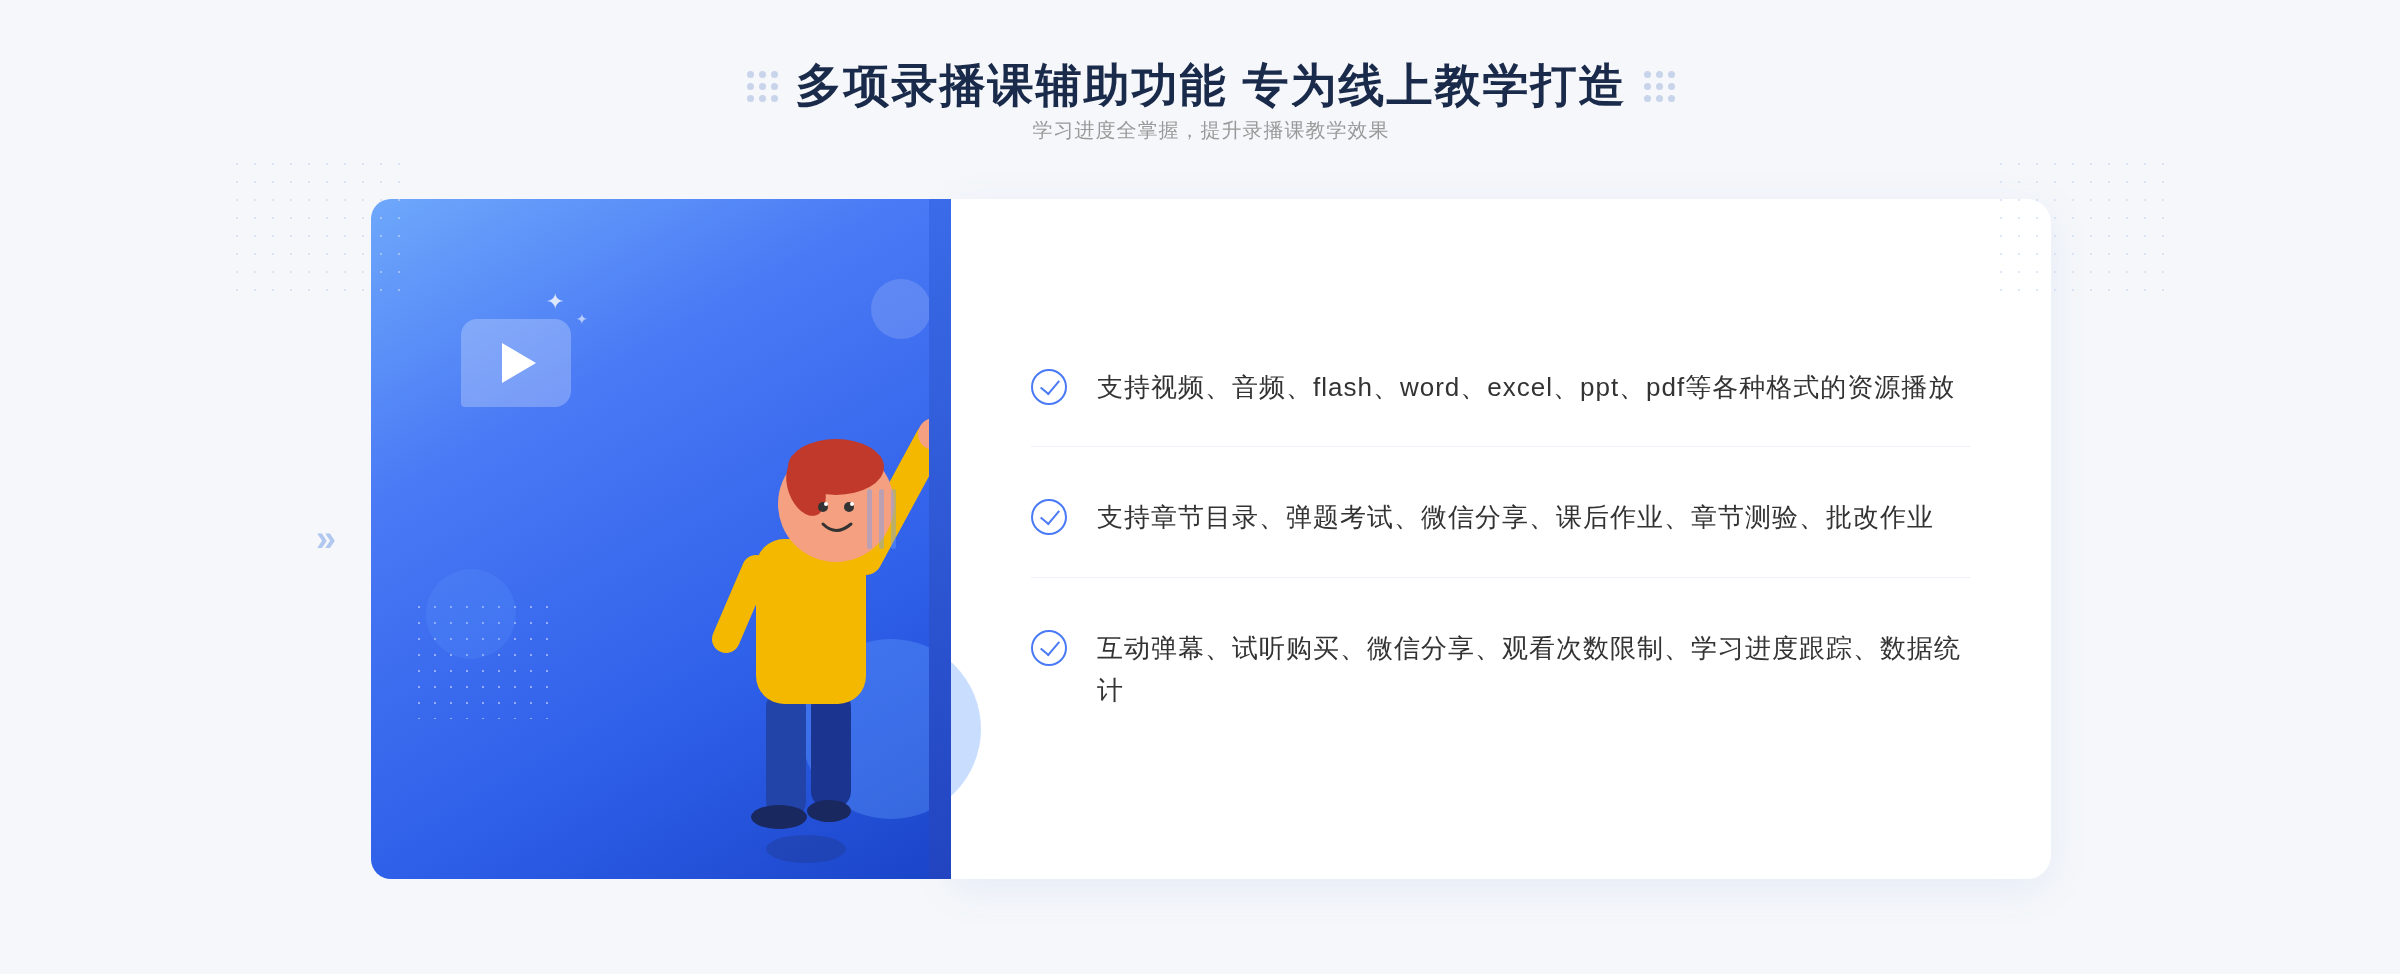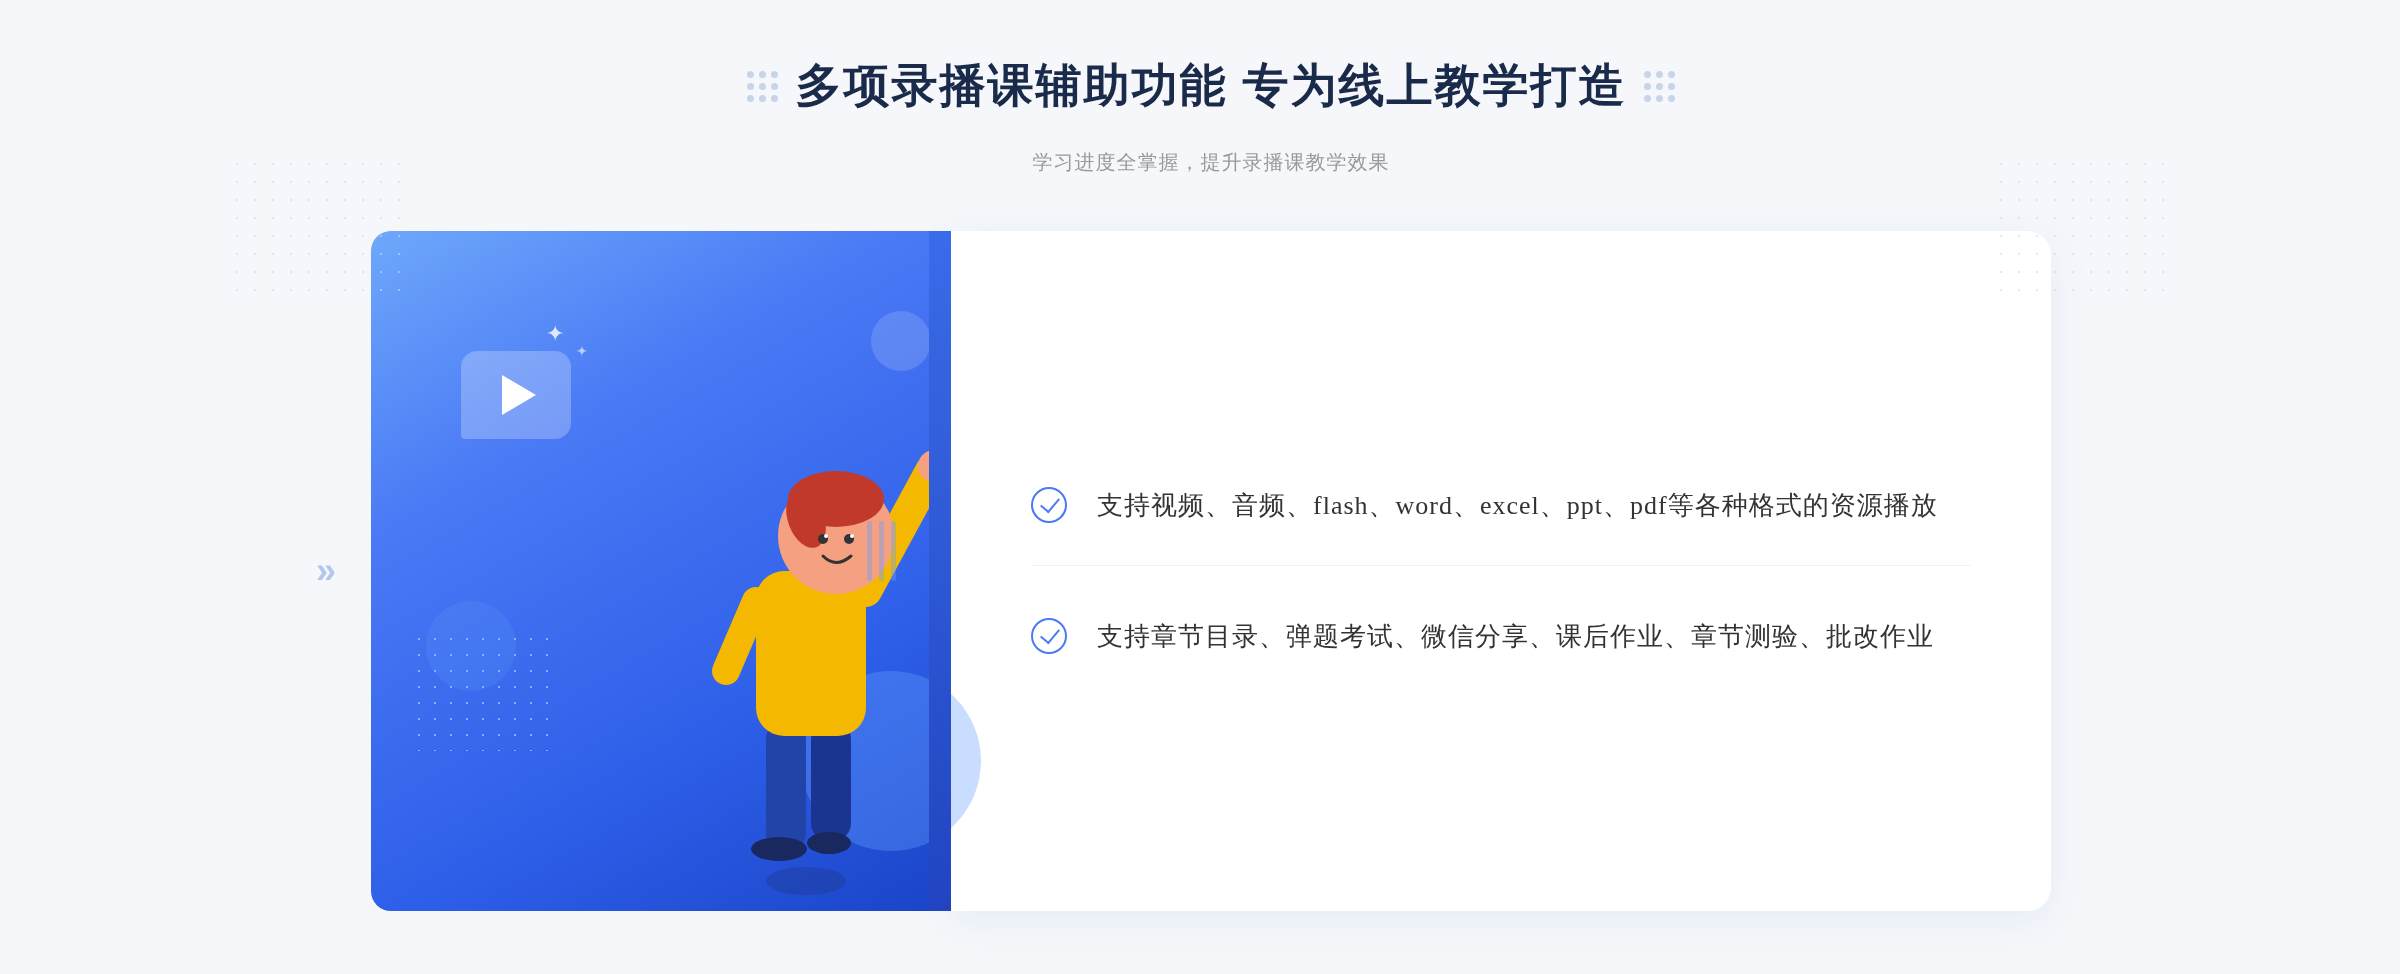--- a/index.html
+++ b/index.html
@@ -68,21 +68,21 @@
     .header-title {
       font-size: 46px;
       font-weight: 700;
       color: #1a2a4a;
       letter-spacing: 2px;
     }
 
     .header-subtitle {
       font-size: 20px;
       color: #999;
-      margin-top: 32px;
+      margin-top: 0;
       letter-spacing: 1px;
     }
 
     
     .main-content {
       display: flex;
       align-items: stretch;
       margin-top: 55px;
       width: 1680px;
       min-height: 680px;
@@ -196,21 +196,20 @@
     .right-panel {
       flex: 1;
       background: white;
       border-radius: 0 24px 24px 0;
       padding: 50px 80px;
       display: flex;
       flex-direction: column;
       justify-content: center;
       gap: 12px;
       box-shadow: 0 10px 40px rgba(100,140,220,0.1);
-      font-family: Liberation Serif, serif;
     }
 
     .feature-item {
       display: flex;
       align-items: flex-start;
       padding: 38px 0;
       border-bottom: 1px solid #f0f2f7;
     }
 
     .feature-item:last-child {
@@ -417,20 +416,26 @@
       </div>
 
       <div class="feature-item">
         <div class="check-icon">
           <div class="check-circle"></div>
         </div>
         <span class="feature-text">支持章节目录、弹题考试、微信分享、课后作业、章节测验、批改作业</span>
       </div>
 
 
+      <div class="feature-item">
+        <div class="check-icon">
+          <div class="check-circle"></div>
+        </div>
+        <span class="feature-text">互动弹幕、试听购买、微信分享、观看次数限制、学习进度跟踪、数据统计</span>
+      </div>
 
     </div>
 
   </div>
 
   <div class="dot-pattern dot-pattern-tl"></div>
   <div class="dot-pattern dot-pattern-tr"></div>
 
 </div>
 

